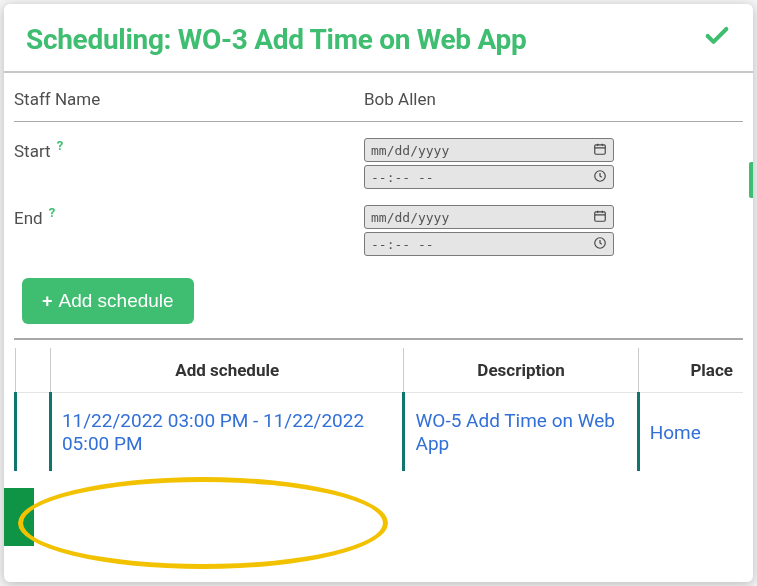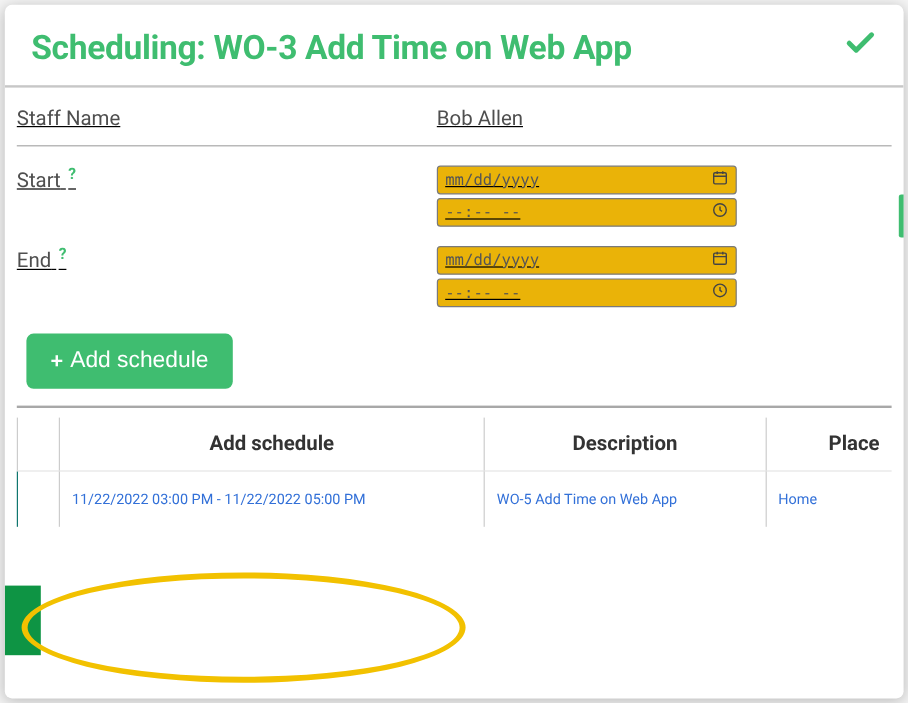--- a/index.html
+++ b/index.html
@@ -36,21 +36,20 @@
     font-size: 28px;
     font-weight: bold;
   }
   .body {
     padding: 10px 10px 0 10px;
   }
   .row {
     display: flex;
     align-items: flex-start;
     margin-bottom: 4px;
-    text-decoration: underline;
   }
   .label-cell {
     width: 350px;
     color: #4f4f4f;
     font-size: 17px;
     padding: 6px 0 6px 0;
   }
   .value-cell {
     flex: 1;
     color: #4f4f4f;
@@ -85,21 +84,21 @@
     height: 24px;
     border: 1px solid #7a7a7a;
     border-radius: 3px;
     font-family: monospace;
     font-size: 13px;
     color: #555;
     padding: 0 6px;
     display: flex;
     align-items: center;
     justify-content: space-between;
-    background: #eab308;
+    background: #e5e5e5;
   }
   .num-input {
     width: 180px;
   }
   .mini-icon {
     font-size: 13px;
     color: #444;
   }
   .add-btn {
     margin-top: 12px;
@@ -137,23 +136,23 @@
     font-size: 17px;
     font-weight: 700;
     padding: 12px 10px;
     text-align: center;
     border-left: 1px solid #ccc;
     border-right: 1px solid #ccc;
     border-bottom: 1px solid #e4e4e4;
   }
   .table td {
     color: #3270d8;
-    font-size: 12px;
+    font-size: 19px;
     padding: 16px 10px;
-    border-left: 1px solid #0f766e;
+    border-left: 3px solid #0f766e;
     border-right: 1px solid #ccc;
     vertical-align: middle;
   }
   .table td a { color: #3270d8; text-decoration: none; }
   .col-handle { width: 35px; }
   .col-sched { width: 355px; }
   .col-desc { width: 235px; }
   .col-place { width: 105px; }
   .green-edge {
     position: absolute;

